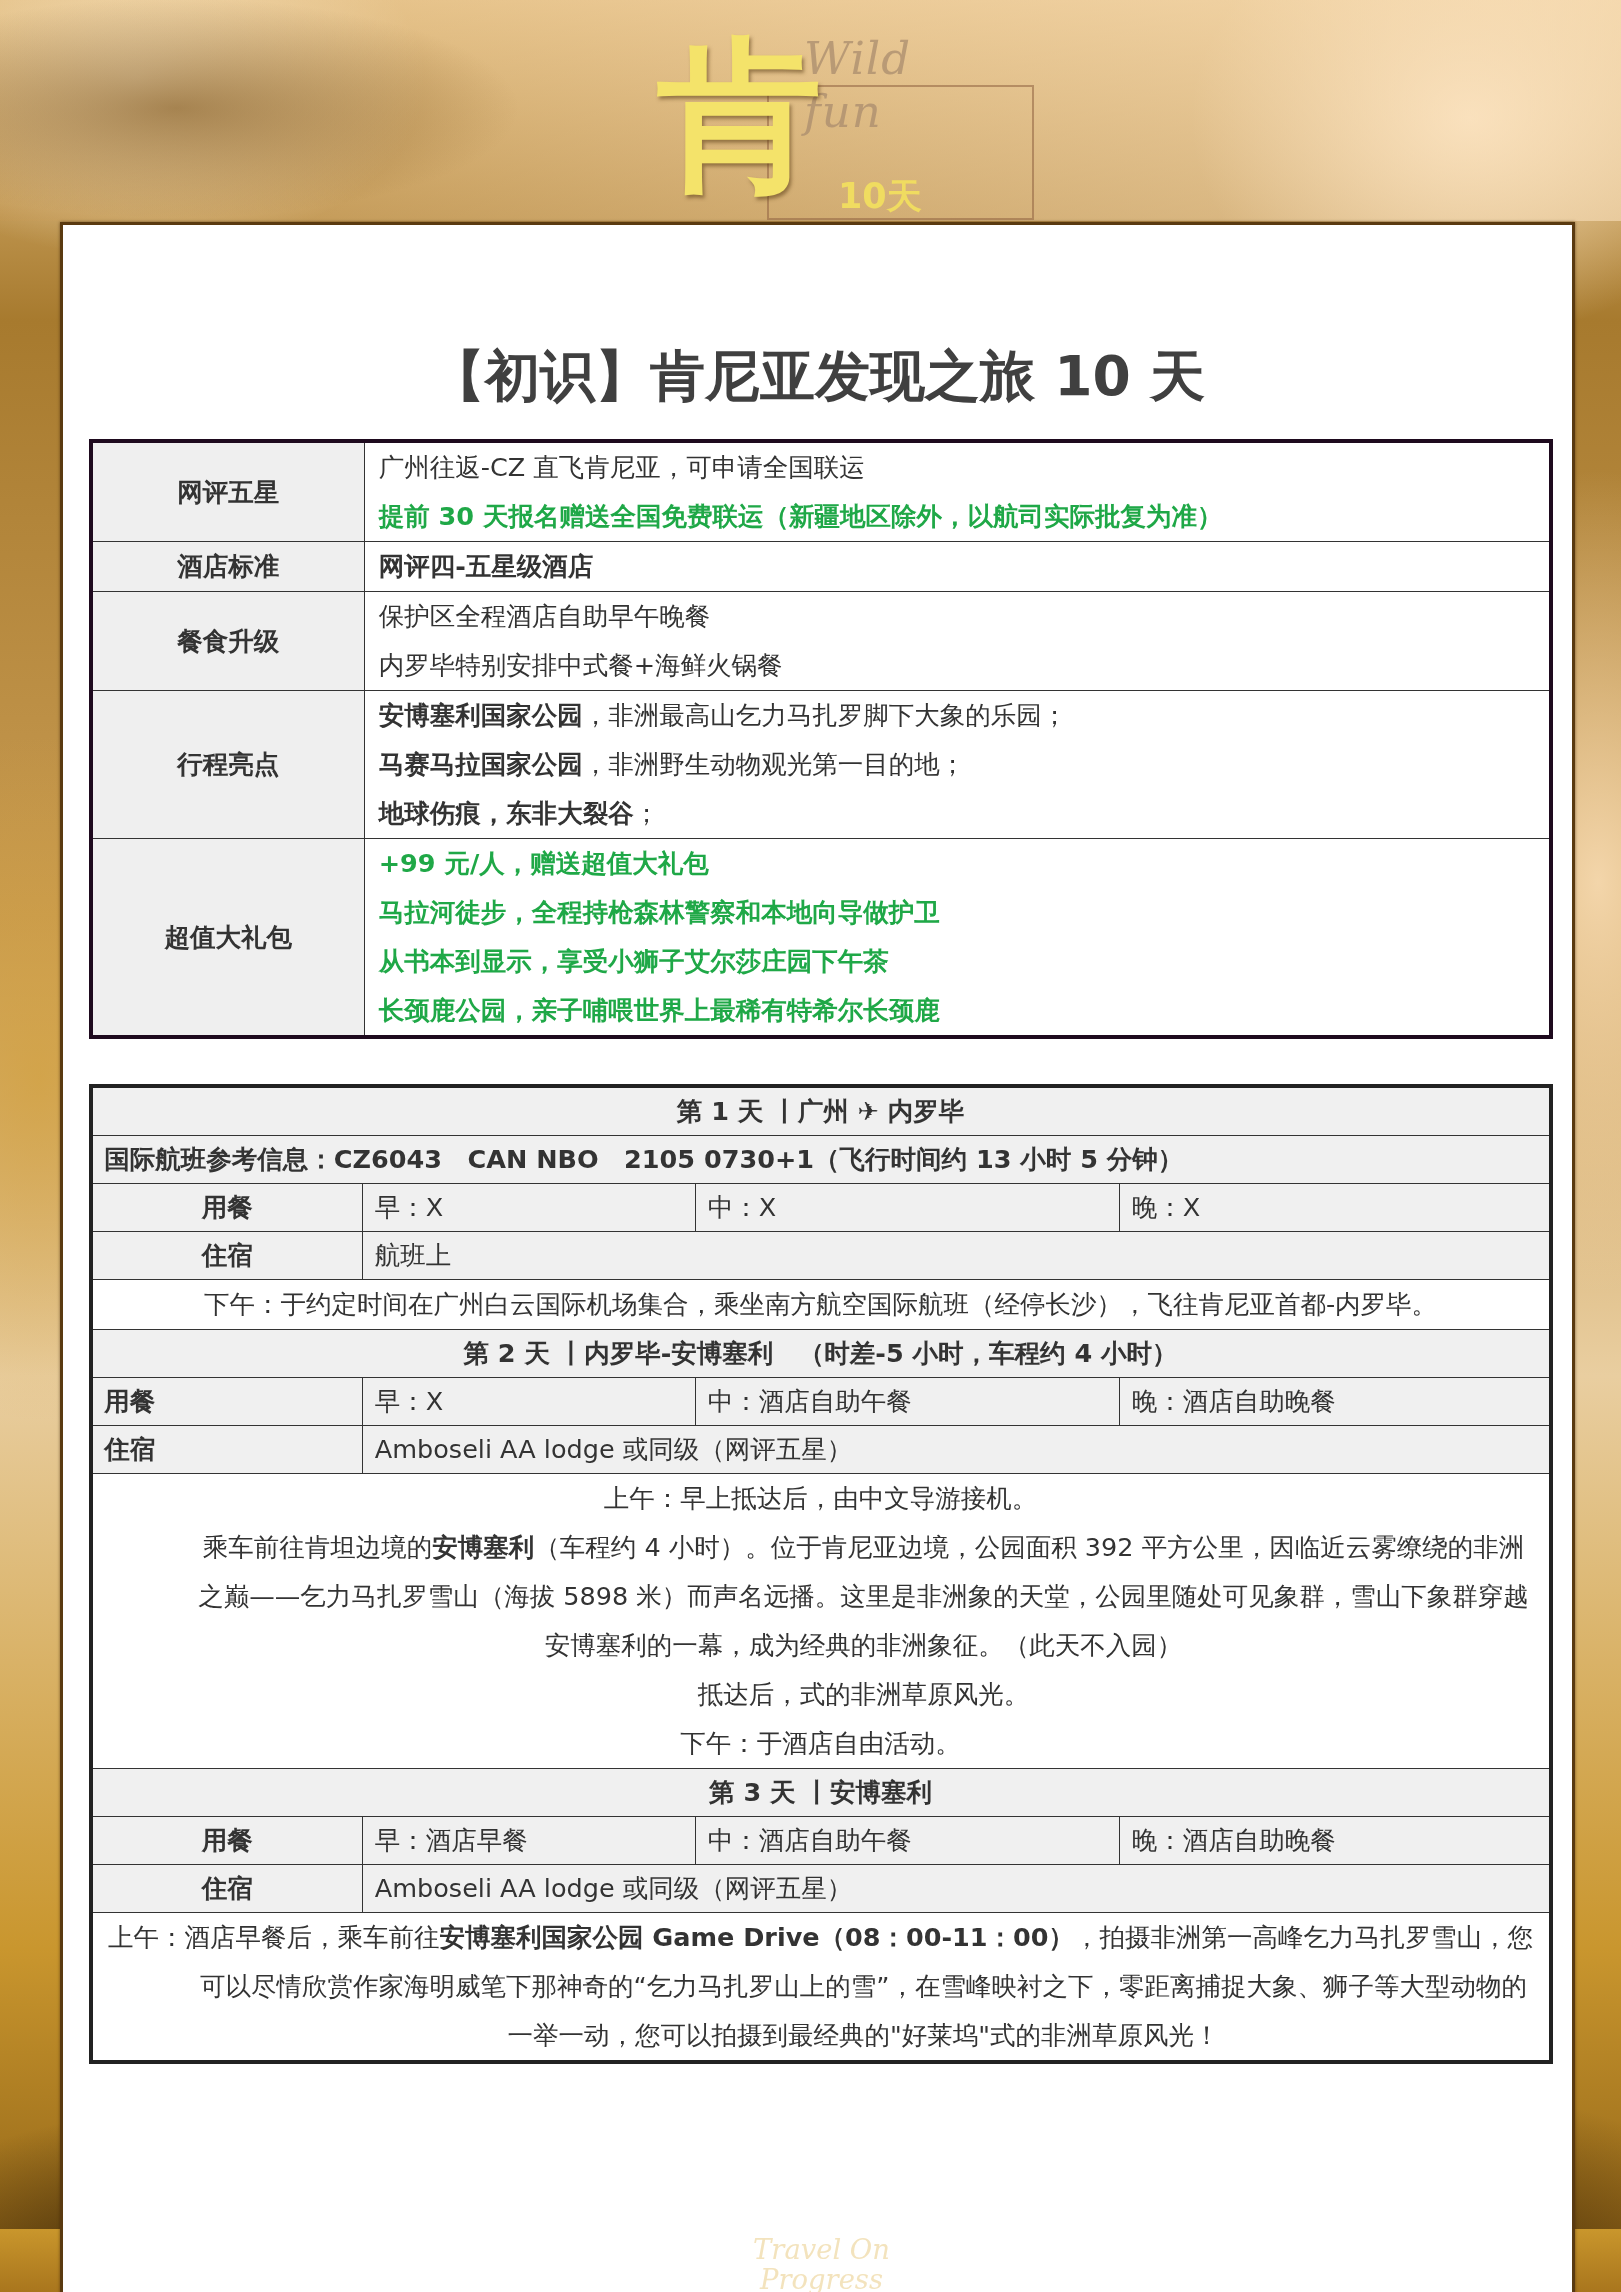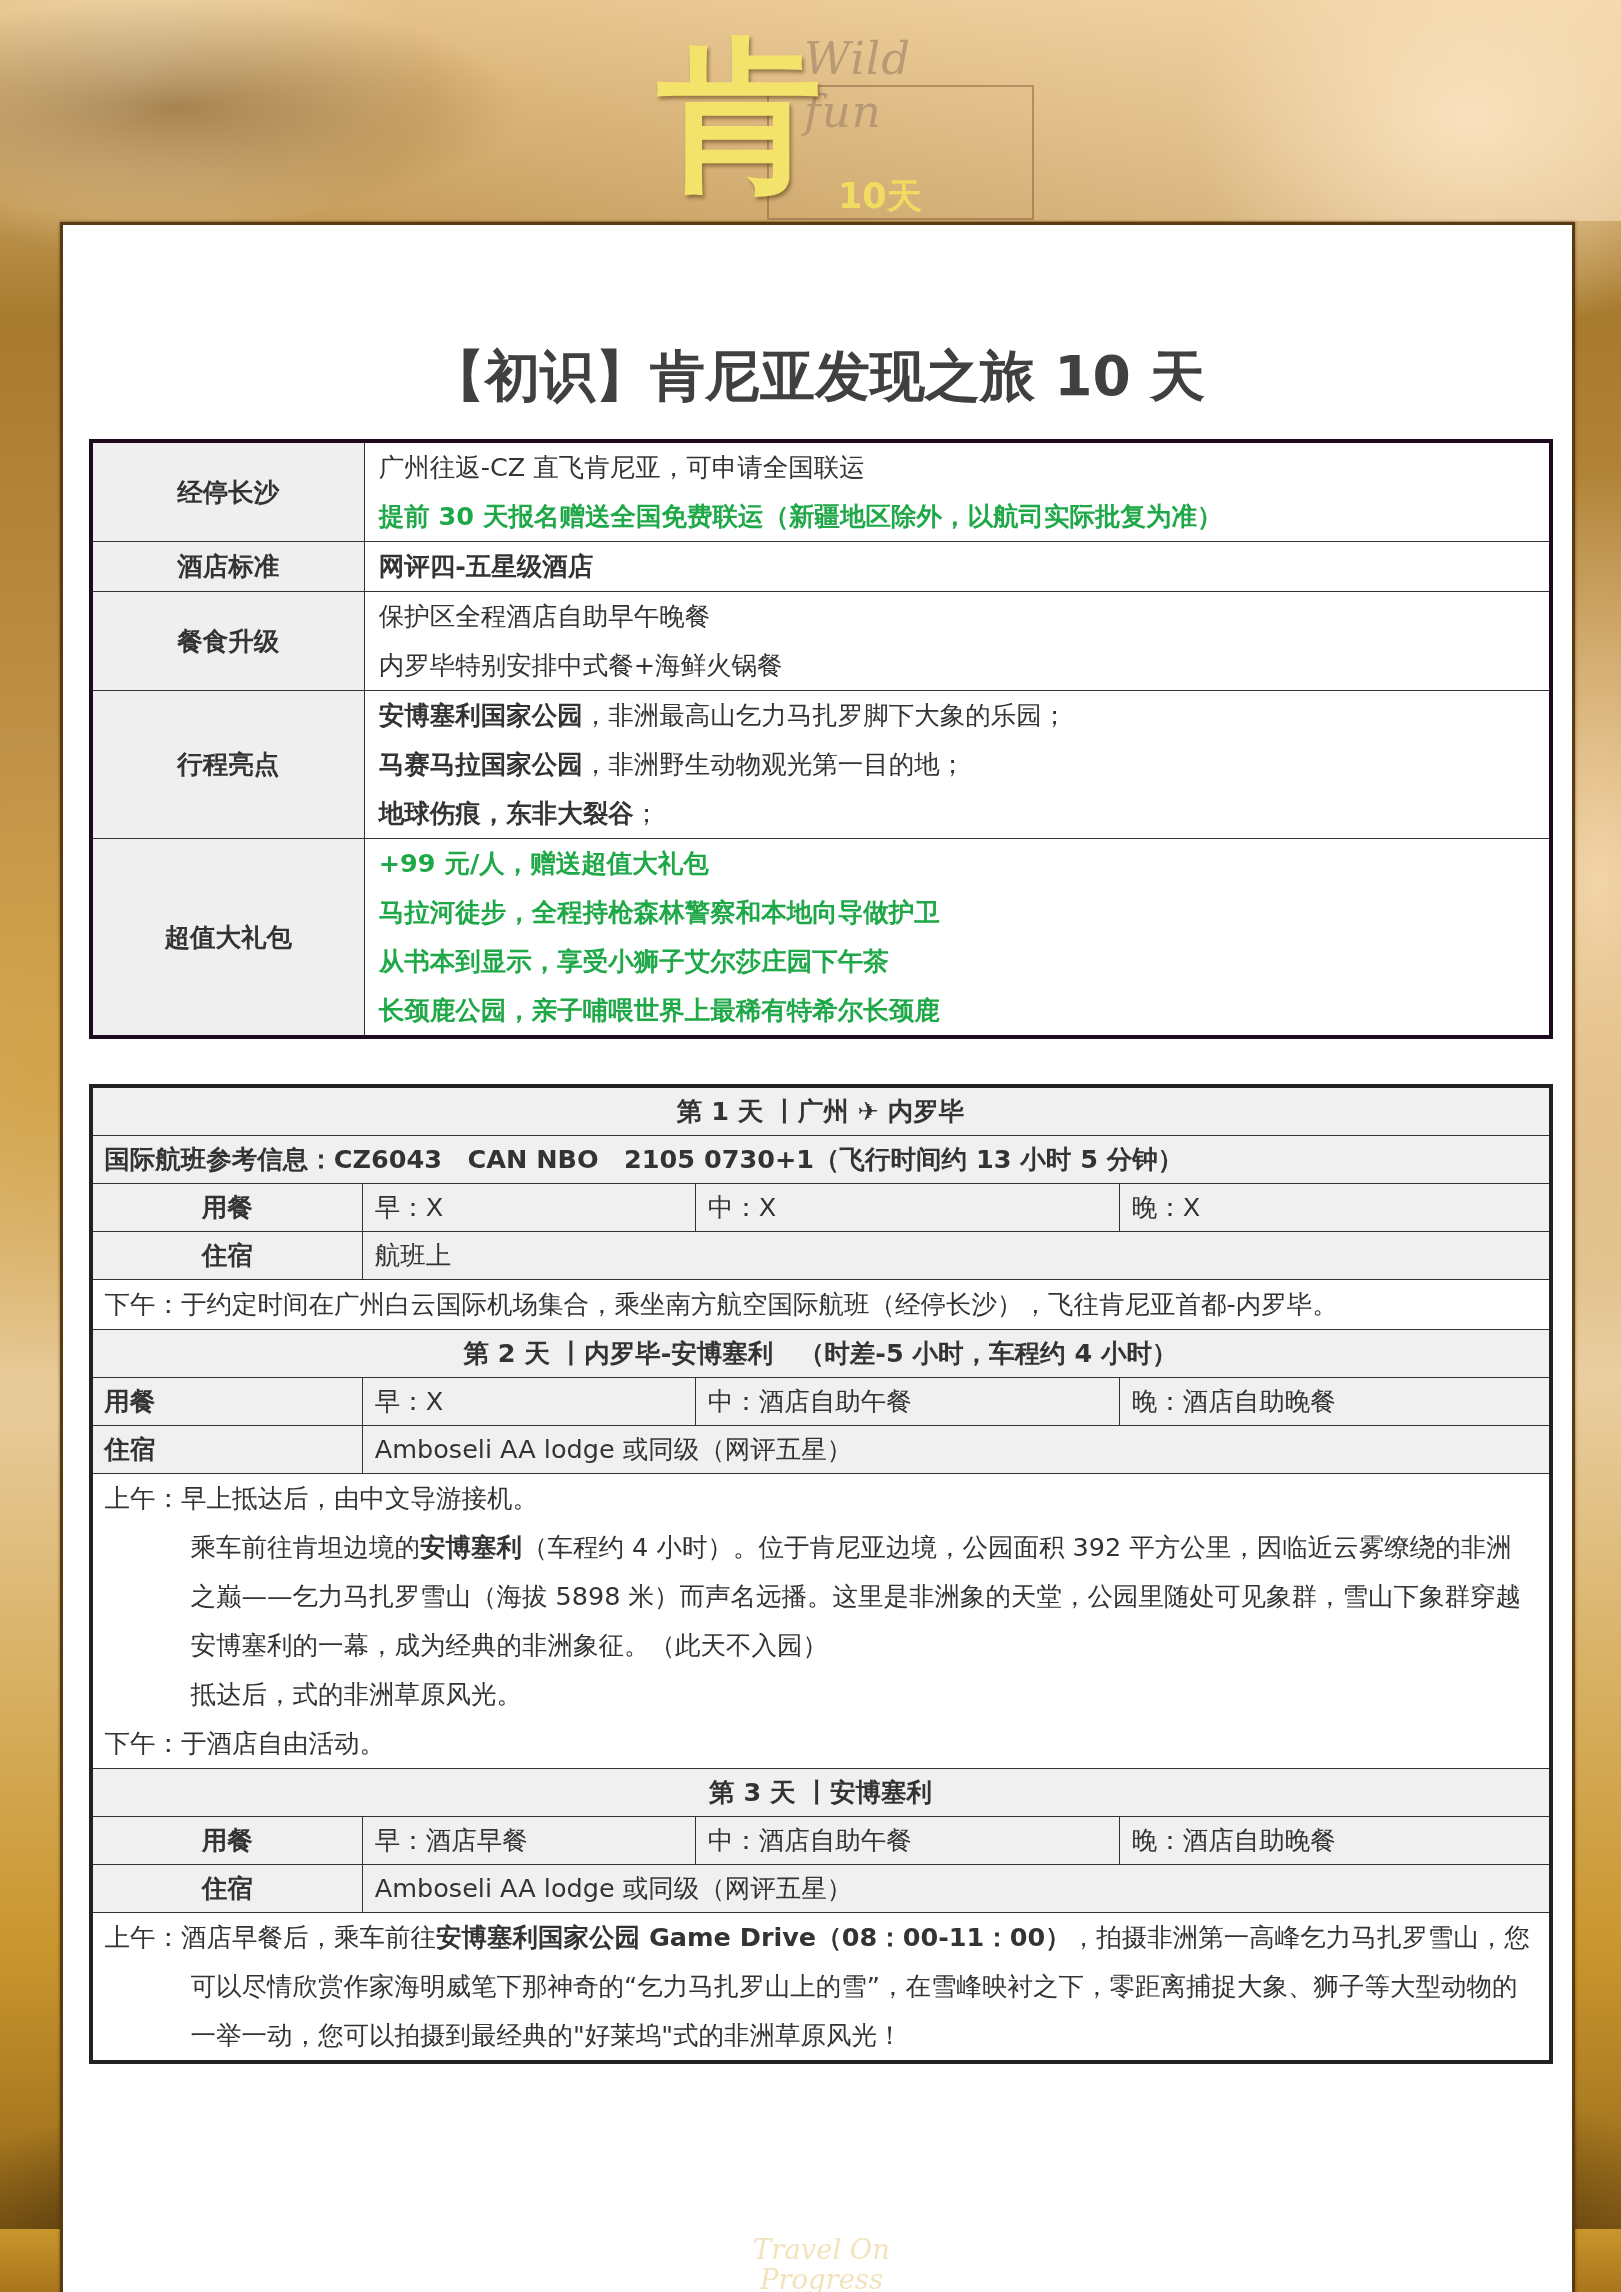--- a/index.html
+++ b/index.html
@@ -98,21 +98,21 @@
       font-size: 25.5px; line-height: 47px; vertical-align: middle;
       padding: 0 11.8px;
     }
     .daily tr.gray td { background: #f0f0f0; }
     .daily td.day-head { text-align: center; font-weight: bold; }
     .daily td.flight { font-weight: bold; padding-left: 11.8px; }
     .daily td.lbl { width: 272px; font-weight: bold; }
     .daily td.lbl.center { text-align: center; }
     .daily td.meal-b { width: 333px; }
     .daily td.meal-l { width: 424px; }
-    .daily td.desc { background: #fff; line-height: 49px; padding: 0 12px; }
+    .daily td.desc { background: #fff; line-height: 49px; padding: 0 12px; text-align: center; }
     .para { display: block; }
     .indent { display: block; padding-left: 86px; }
     .hang { display: block; padding-left: 86px; text-indent: -86px; }
     .b { font-weight: bold; }
     .footer-brand {
       position: absolute; left: 704px; top: 2235px; width: 235px; text-align: center;
     }
     .footer-brand .en {
       font-family: "DejaVu Serif", "Liberation Serif", serif; font-style: italic;
       font-size: 27.4px; color: #f3e3bd; line-height: 1.1;
@@ -123,21 +123,21 @@
 
 <div class="top-band"></div>
 <div class="bottom-band"></div>
 
 <div class="panel">
   <h1 class="title">【初识】肯尼亚发现之旅 10 天</h1>
 
   <table class="summary">
     <tbody>
         <tr>
-      <td class="label">经停长沙</td>
+      <td class="label">网评五星</td>
       <td class="value">
         <span class="line">广州往返-CZ 直飞肯尼亚，可申请全国联运</span>
         <span class="line green">提前 30 天报名赠送全国免费联运（新疆地区除外，以航司实际批复为准）</span>
       </td>
     </tr>
     <tr>
       <td class="label">酒店标准</td>
       <td class="value bold">网评四-五星级酒店</td>
     </tr>
     <tr>

